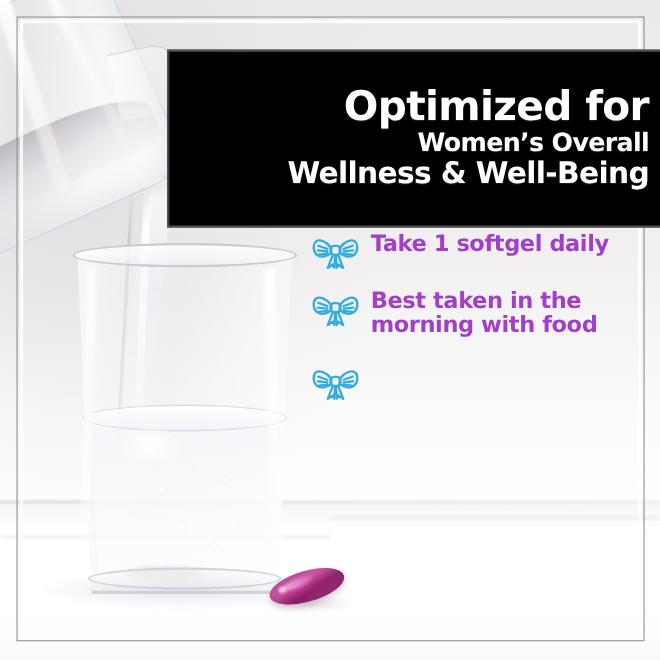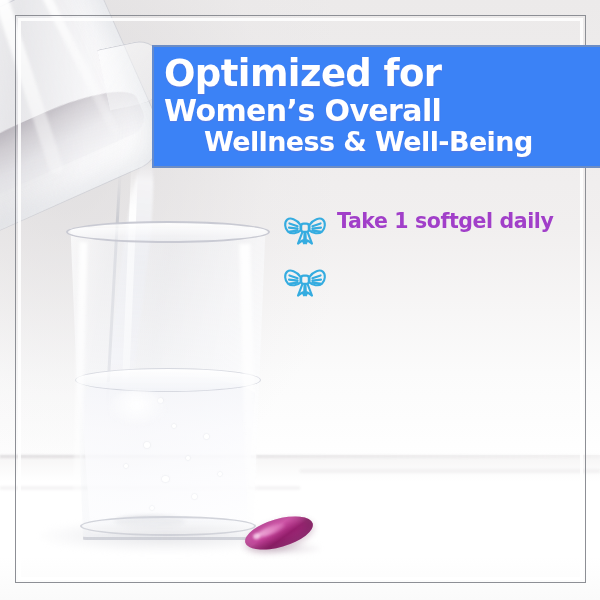--- a/index.html
+++ b/index.html
@@ -311,42 +311,42 @@
     left: 18px; top: 18px;
     width: 565px; height: 562px;
     border: 3px solid rgba(255,255,255,0.85);
     pointer-events: none;
   }
 
   
   .banner {
     position: absolute;
     left: 152px; top: 45px;
-    width: 448px; height: 123px;
-    background: #3b82f6;
+    width: 448px; height: 162px;
+    background: #000000;
     border-top: 2px solid rgba(150,150,156,0.55);
     border-left: 2px solid rgba(150,150,156,0.45);
     border-bottom: 2px solid rgba(150,150,156,0.55);
     display: flex;
     flex-direction: column;
-    align-items: flex-start;
+    align-items: flex-end;
     justify-content: center;
     padding: 4px 10px 8px 10px;
   }
   .banner-line {
     color: #ffffff;
     font-weight: 900;
     letter-spacing: -0.6px;
     text-align: center;
     line-height: 1.0;
     text-shadow: 0 1px 1px rgba(150,100,180,0.30);
     font-family: "DejaVu Sans", sans-serif;
   }
   .banner-line.l1 { font-size: 37px; margin-bottom: 4px; }
-  .banner-line.l2 { font-size: 30px; margin-bottom: 2px; }
+  .banner-line.l2 { font-size: 23px; margin-bottom: 2px; }
   .banner-line.l3 { font-size: 27px; margin-left: 40px; }
 
   
   .bullets {
     position: absolute;
     left: 283px; top: 211px;
     width: 300px;
   }
   .bullet {
     display: flex;
@@ -443,20 +443,35 @@
           <rect x="18.2" y="10.6" width="7.6" height="8.2" rx="2.4"></rect>
           <path d="M6.4 10.4 L14.6 13.2 M6.0 14.6 L14.6 15.6 M6.8 18.6 L14.8 17.6"></path>
           <path d="M37.6 10.4 L29.4 13.2 M38.0 14.6 L29.4 15.6 M37.2 18.6 L29.2 17.6"></path>
           <path d="M19.4 19.2 L15.0 30.6 L19.6 27.4 L21.0 30.4 L21.6 19.6"></path>
           <path d="M24.6 19.2 L29.0 30.6 L24.4 27.4 L23.0 30.4 L22.4 19.6"></path>
         </svg>
       </span>
       <span class="bullet-text">Take 1 softgel daily</span>
     </div>
 
+    <div class="bullet b2">
+      <span class="bow-icon">
+        <svg viewBox="0 0 44 34" width="44" height="34" fill="none" stroke="#35ace0" stroke-width="2.1" stroke-linecap="round" stroke-linejoin="round">
+          <path d="M17.5 11.8 C13.5 6.2 7.2 4.2 4.2 6.6 C1.2 9.0 1.6 15.6 5.0 18.6 C8.4 21.6 14.6 20.2 17.5 17.4 Z"></path>
+          <path d="M26.5 11.8 C30.5 6.2 36.8 4.2 39.8 6.6 C42.8 9.0 42.4 15.6 39.0 18.6 C35.6 21.6 29.4 20.2 26.5 17.4 Z"></path>
+          <rect x="18.2" y="10.6" width="7.6" height="8.2" rx="2.4"></rect>
+          <path d="M6.4 10.4 L14.6 13.2 M6.0 14.6 L14.6 15.6 M6.8 18.6 L14.8 17.6"></path>
+          <path d="M37.6 10.4 L29.4 13.2 M38.0 14.6 L29.4 15.6 M37.2 18.6 L29.2 17.6"></path>
+          <path d="M19.4 19.2 L15.0 30.6 L19.6 27.4 L21.0 30.4 L21.6 19.6"></path>
+          <path d="M24.6 19.2 L29.0 30.6 L24.4 27.4 L23.0 30.4 L22.4 19.6"></path>
+        </svg>
+      </span>
+      <span class="bullet-text">Best taken in the
+morning with food</span>
+    </div>
 
     <div class="bullet b3">
       <span class="bow-icon">
         <svg viewBox="0 0 44 34" width="44" height="34" fill="none" stroke="#35ace0" stroke-width="2.1" stroke-linecap="round" stroke-linejoin="round">
           <path d="M17.5 11.8 C13.5 6.2 7.2 4.2 4.2 6.6 C1.2 9.0 1.6 15.6 5.0 18.6 C8.4 21.6 14.6 20.2 17.5 17.4 Z"></path>
           <path d="M26.5 11.8 C30.5 6.2 36.8 4.2 39.8 6.6 C42.8 9.0 42.4 15.6 39.0 18.6 C35.6 21.6 29.4 20.2 26.5 17.4 Z"></path>
           <rect x="18.2" y="10.6" width="7.6" height="8.2" rx="2.4"></rect>
           <path d="M6.4 10.4 L14.6 13.2 M6.0 14.6 L14.6 15.6 M6.8 18.6 L14.8 17.6"></path>
           <path d="M37.6 10.4 L29.4 13.2 M38.0 14.6 L29.4 15.6 M37.2 18.6 L29.2 17.6"></path>
           <path d="M19.4 19.2 L15.0 30.6 L19.6 27.4 L21.0 30.4 L21.6 19.6"></path>

